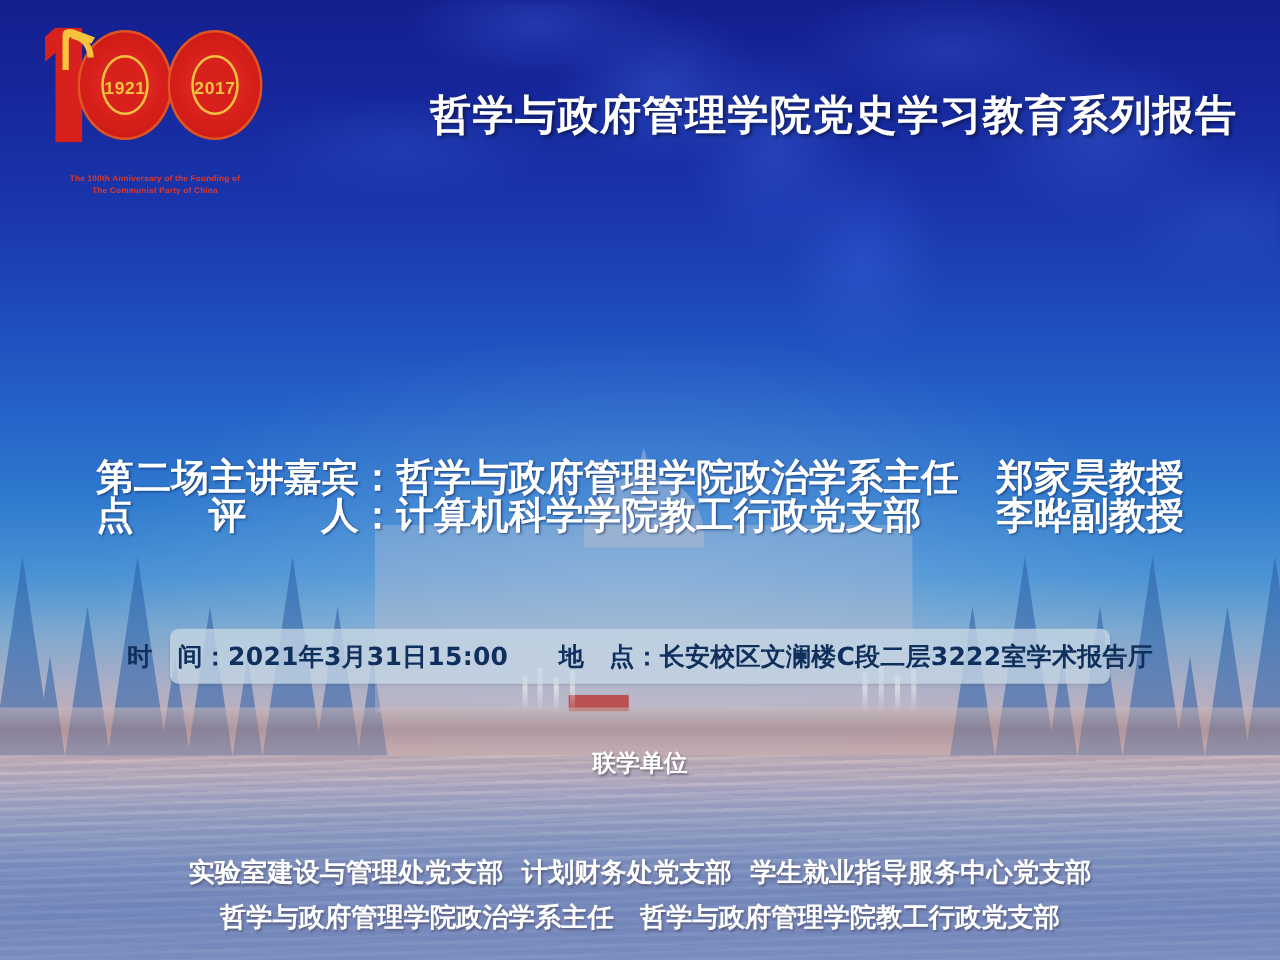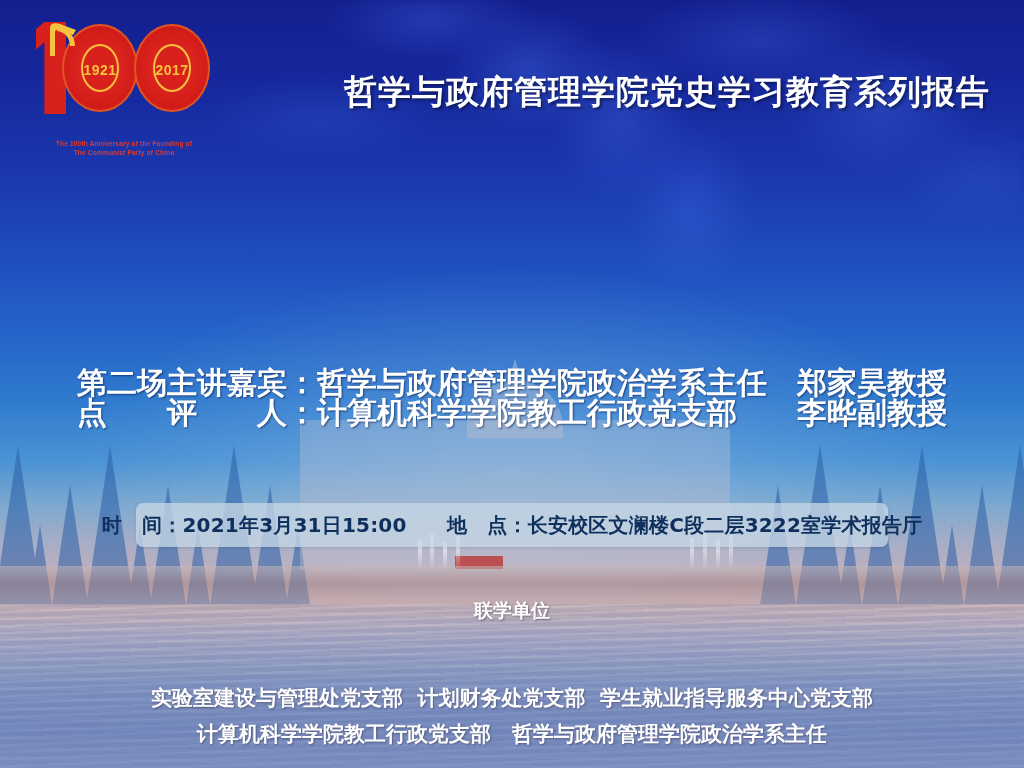--- a/index.html
+++ b/index.html
@@ -290,16 +290,16 @@
     <span class="role-line">点　　评　　人：计算机科学学院教工行政党支部　　李晔副教授</span>
   </div>
 
   <div class="infobar">
     <span class="txt">时　间：2021年3月31日15:00　　地　点：长安校区文澜楼C段二层3222室学术报告厅</span>
   </div>
 
   <div class="join-title">联学单位</div>
   <div class="units">
     <span class="unit-line">实验室建设与管理处党支部  计划财务处党支部  学生就业指导服务中心党支部</span>
-    <span class="unit-line">计算机科学学院教工行政党支部　哲学与政府管理学院政治学系主任</span>
+    <span class="unit-line">哲学与政府管理学院政治学系主任　哲学与政府管理学院教工行政党支部</span>
   </div>
 
 </div>
 
 </body></html>

